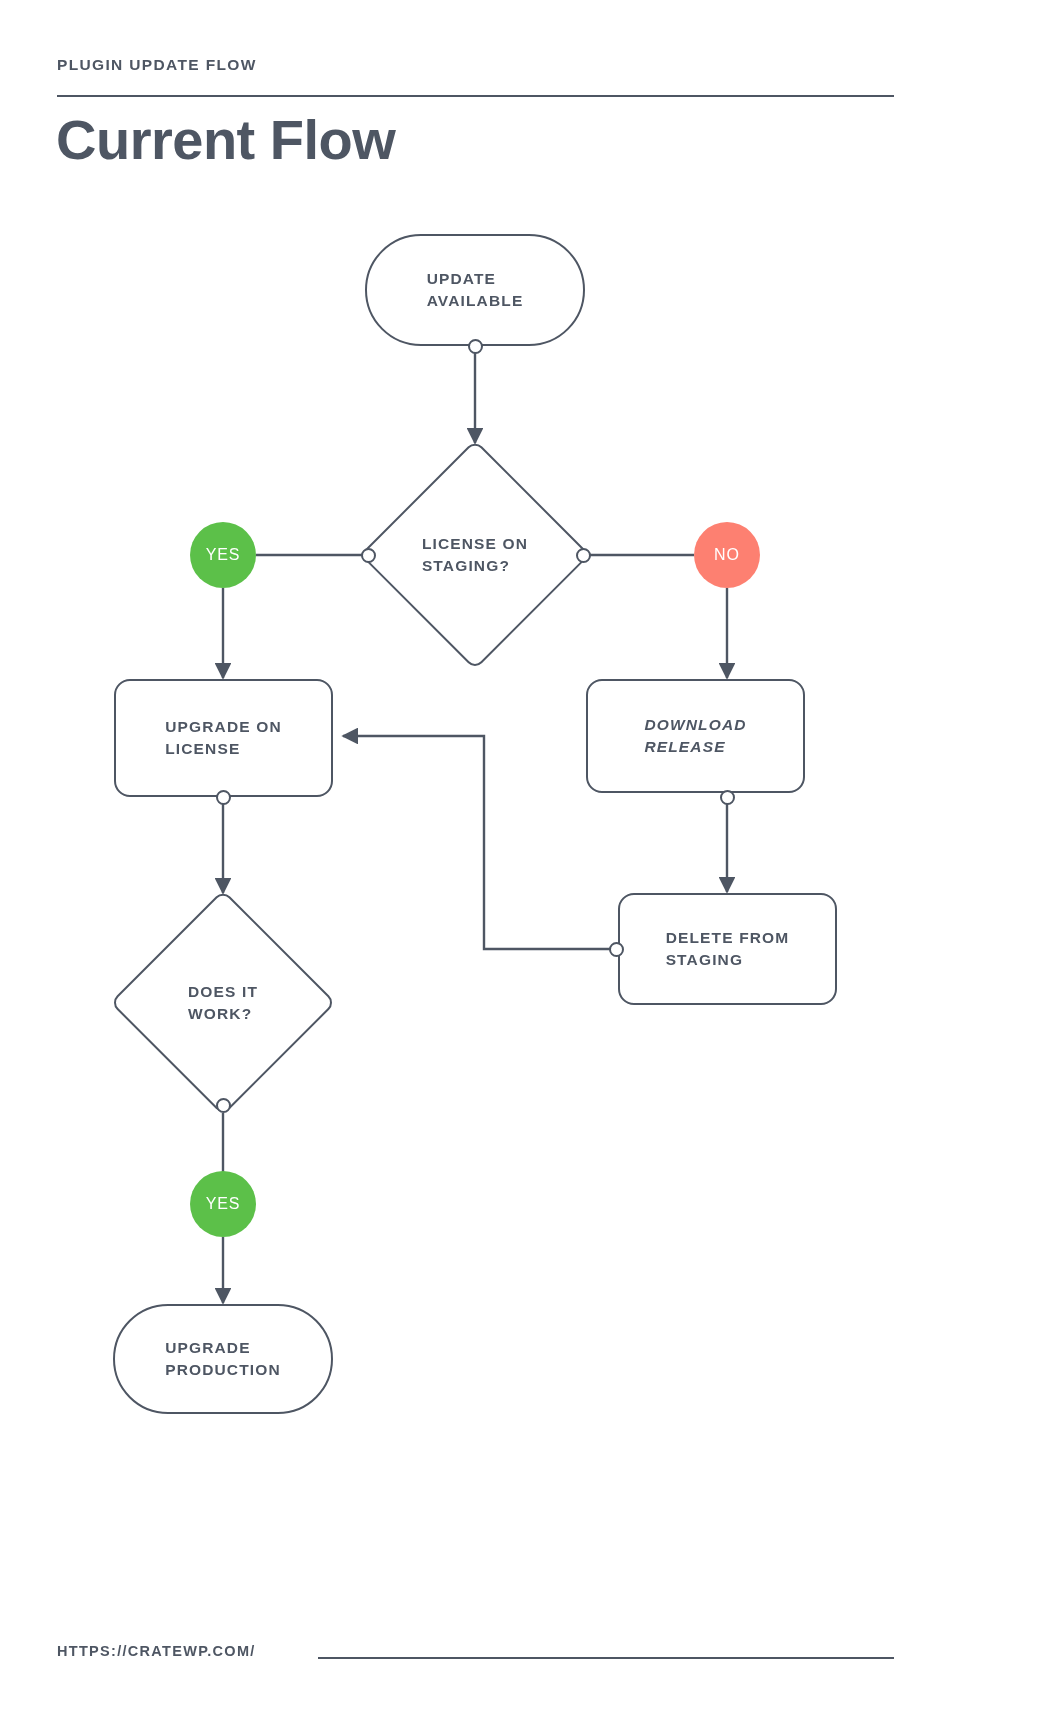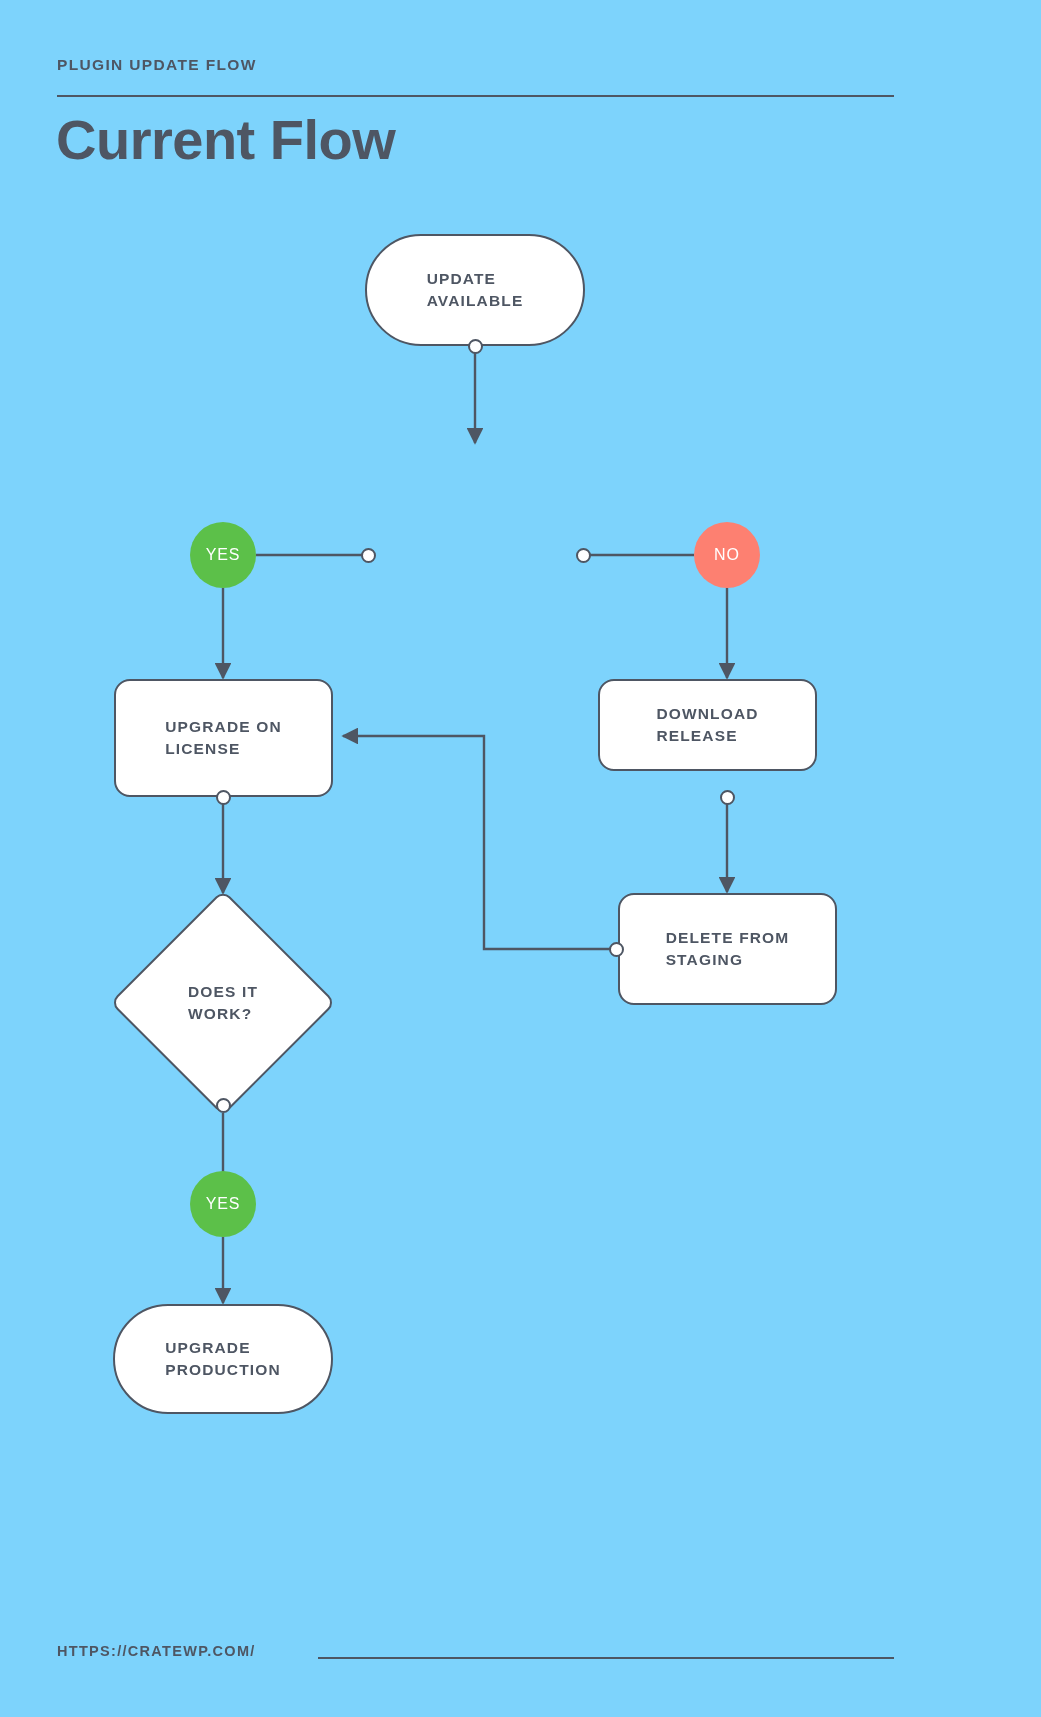--- a/index.html
+++ b/index.html
@@ -9,21 +9,21 @@
     background: #e7eaee;
   }
   body {
     font-family: "Liberation Sans", sans-serif;
     -webkit-font-smoothing: antialiased;
   }
   .page {
     position: relative;
     width: 1041px;
     height: 1717px;
-    background: #7dd3fc;
+    background: #ffffff;
     overflow: hidden;
   }
 
   
   .eyebrow {
     position: absolute;
     left: 57px;
     top: 56px;
     font-size: 15.5px;
     font-weight: bold;
@@ -200,38 +200,43 @@
         <path d="M 223 1237 L 223 1303" marker-end="url(#arrow)"></path>
       </g>
     </svg>
 
     <div class="node terminal" style="left:365px; top:234px; width:220px; height:112px;">
       <span class="node-label">UPDATE
 AVAILABLE</span>
     </div>
     <div class="port" style="left:468px; top:339px;"></div>
 
+    <div class="node decision" style="left:360px; top:440px; width:230px; height:230px;">
+      <span class="diamond-shape"></span>
+      <span class="node-label">LICENSE ON
+STAGING?</span>
+    </div>
     <div class="port" style="left:361px; top:548px;"></div>
     <div class="port" style="left:576px; top:548px;"></div>
 
     <div class="badge" style="left:190px; top:522px; width:66px; height:66px; background:#5cc049;">
       <span>YES</span>
     </div>
 
     <div class="badge" style="left:694px; top:522px; width:66px; height:66px; background:#fd8071;">
       <span>NO</span>
     </div>
 
     <div class="node process" style="left:114px; top:679px; width:219px; height:118px;">
       <span class="node-label">UPGRADE ON
 LICENSE</span>
     </div>
     <div class="port" style="left:216px; top:790px;"></div>
 
-    <div class="node process" style="left:598px; top:679px; width:219px; height:92px;">
+    <div class="node process" style="left:586px; top:679px; width:219px; height:114px;font-style:italic;">
       <span class="node-label">DOWNLOAD
 RELEASE</span>
     </div>
     <div class="port" style="left:720px; top:790px;"></div>
 
     <div class="node process" style="left:618px; top:893px; width:219px; height:112px;">
       <span class="node-label">DELETE FROM
 STAGING</span>
     </div>
     <div class="port" style="left:609px; top:942px;"></div>

